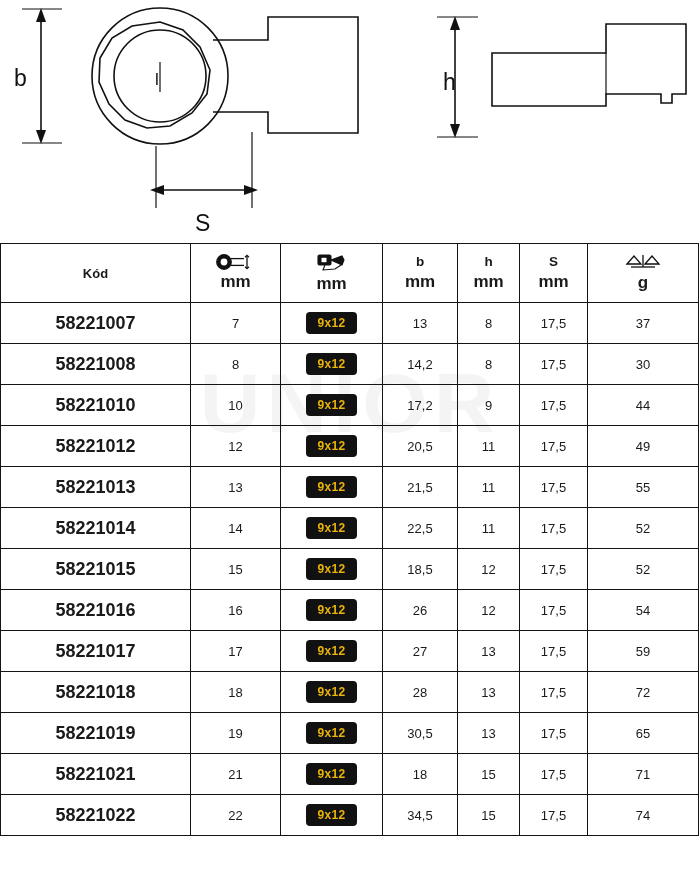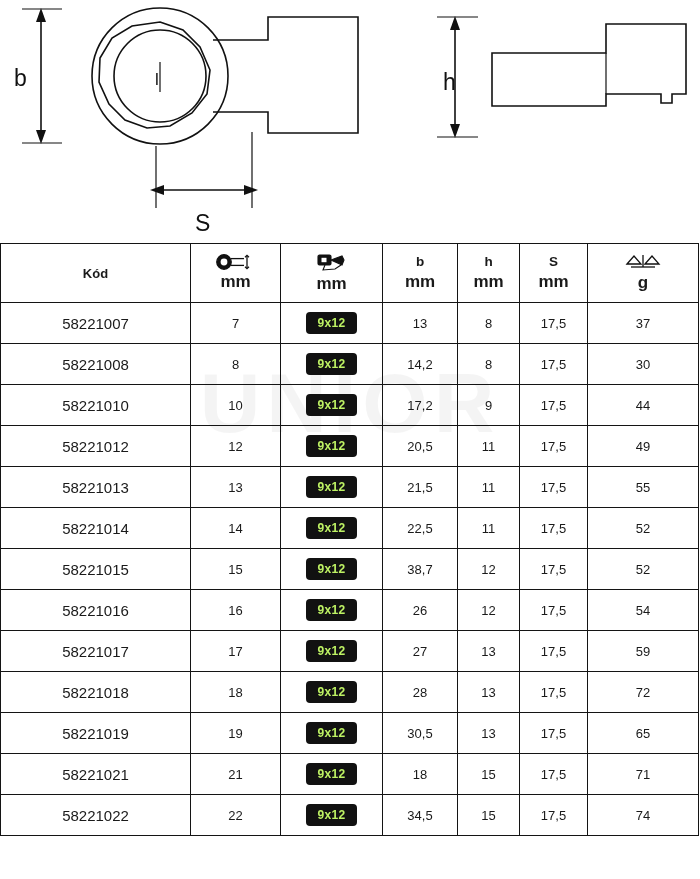--- a/index.html
+++ b/index.html
@@ -50,38 +50,38 @@
   .col-size   { width: 90px; }
   .col-drive  { width: 102px; }
   .col-b      { width: 75px; }
   .col-h      { width: 62px; }
   .col-s      { width: 68px; }
   .col-g      { width: 111px; }
 
   .code-cell {
     text-align: left;
     padding-left: 10px;
-    font-weight: normal;
-    font-size: 15px;
+    font-weight: bold;
+    font-size: 18px;
   }
   .hdr-inner {
     display: flex;
     flex-direction: column;
     align-items: center;
     justify-content: center;
     gap: 3px;
     line-height: 1.1;
   }
   .hdr-unit { font-weight: bold; font-size: 17px; }
   .hdr-letter { font-weight: bold; font-size: 13.5px; }
 
   .badge {
     display: inline-block;
     background: #111111;
-    color: #bef264;
+    color: #eab308;
     font-weight: bold;
     font-size: 12px;
     border-radius: 4px;
     padding: 4px 12px;
     letter-spacing: .3px;
   }
 
   
   .watermark {
     position: absolute;
@@ -277,21 +277,21 @@
           <td><span class="badge">9x12</span></td>
           <td>22,5</td>
           <td>11</td>
           <td>17,5</td>
           <td>52</td>
         </tr>
         <tr>
           <td class="code-cell">58221015</td>
           <td>15</td>
           <td><span class="badge">9x12</span></td>
-          <td>38,7</td>
+          <td>18,5</td>
           <td>12</td>
           <td>17,5</td>
           <td>52</td>
         </tr>
         <tr>
           <td class="code-cell">58221016</td>
           <td>16</td>
           <td><span class="badge">9x12</span></td>
           <td>26</td>
           <td>12</td>

